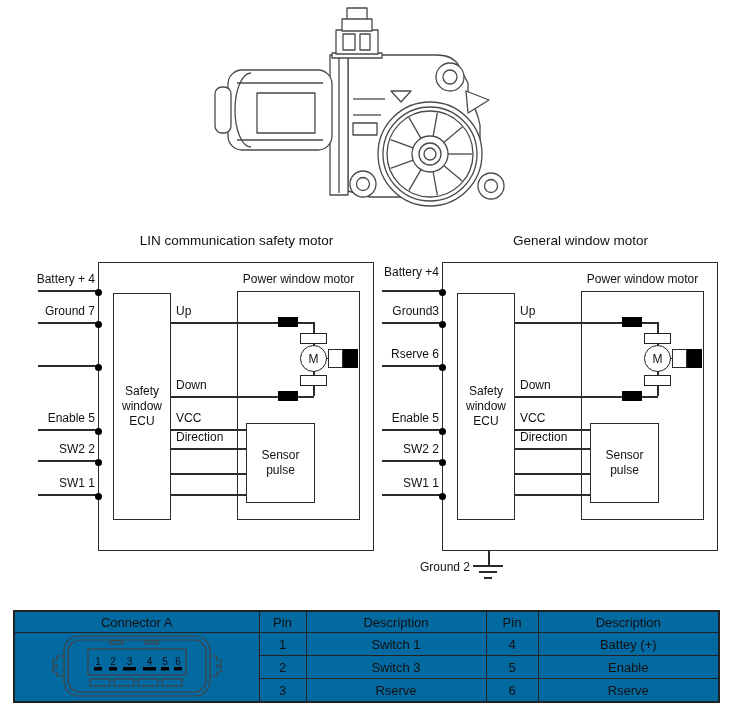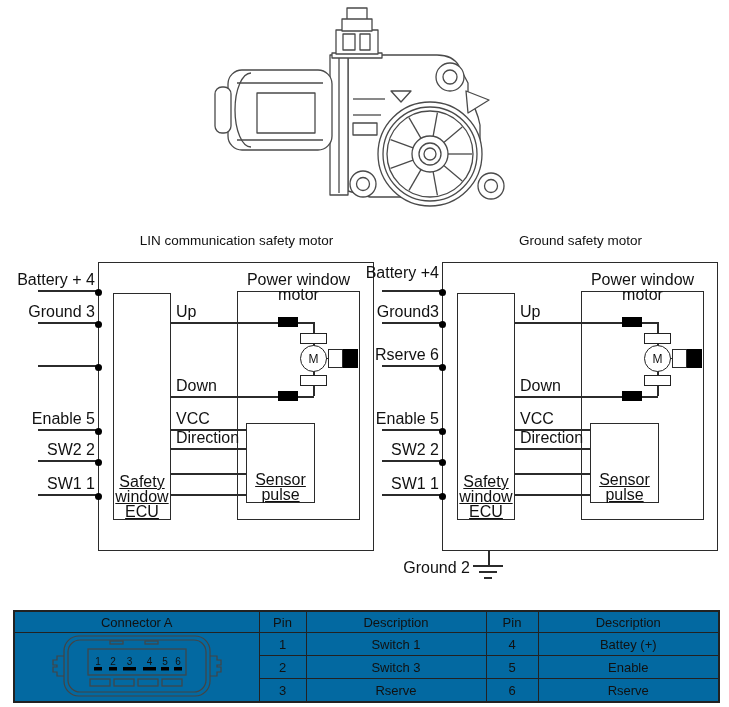--- a/index.html
+++ b/index.html
@@ -3,32 +3,32 @@
 <meta charset="utf-8">
 <style>
   html,body{margin:0;padding:0;background:#fff;}
   .screen{position:relative;width:729px;height:707px;background:#ffffff;overflow:hidden;
           font-family:"Liberation Sans",sans-serif;color:#111;}
   .abs{position:absolute;}
   .diagram{position:absolute;top:230px;width:382px;height:362px;}
   .box{position:absolute;border:1.5px solid #2b2b2b;box-sizing:border-box;background:transparent;}
   .hline{position:absolute;height:1.5px;background:#2b2b2b;}
   .vline{position:absolute;width:1.5px;background:#2b2b2b;}
-  .lbl{position:absolute;font-size:16px;line-height:15px;color:#111;white-space:pre-line;}
+  .lbl{position:absolute;font-size:12px;line-height:15px;color:#111;white-space:pre-line;}
   .lbl.small{font-size:10px;line-height:13px;}
   .stub-lbl{text-align:right;width:95px;left:0;}
   .title{left:98px;width:277px;text-align:center;font-size:13.5px;}
   .mbox-lbl{left:237px;width:123px;text-align:center;}
   .dot{position:absolute;width:7px;height:7px;border-radius:50%;background:#000;}
   .brush{position:absolute;width:27px;height:11px;border:1.5px solid #222;background:#fff;box-sizing:border-box;}
   .blk{position:absolute;background:#000;}
   .mcircle{position:absolute;width:27px;height:27px;border:1.5px solid #222;border-radius:50%;
            box-sizing:border-box;background:#fff;display:flex;align-items:center;justify-content:center;
            font-size:12px;}
-  .flexc{display:flex;align-items:flex-end;justify-content:center;text-align:center;text-decoration:underline;}
+  .flexc{display:flex;align-items:center;justify-content:center;text-align:center;}
   table.pin-table{position:absolute;left:13px;top:610px;width:705px;border-collapse:collapse;
                   table-layout:fixed;font-size:13px;color:#111;background:#0369a1;}
   table.pin-table th,table.pin-table td{border:1.5px solid #222;text-align:center;vertical-align:middle;
                   padding:0;font-weight:normal;overflow:hidden;}
   table.pin-table{border:2px solid #222;}
   table.pin-table th{height:20px;}
   table.pin-table td{height:22px;}
 </style>
 </head>
 <body>
@@ -111,21 +111,21 @@
     <div class="hline" style="left:38px;top:199px;width:60px"></div>
     <div class="hline" style="left:38px;top:230px;width:60px"></div>
     <div class="hline" style="left:38px;top:264px;width:60px"></div>
     <div class="dot" style="left:94.5px;top:59px"></div>
     <div class="dot" style="left:94.5px;top:91px"></div>
     <div class="dot" style="left:94.5px;top:134px"></div>
     <div class="dot" style="left:94.5px;top:198px"></div>
     <div class="dot" style="left:94.5px;top:229px"></div>
     <div class="dot" style="left:94.5px;top:263px"></div>
     <div class="lbl stub-lbl" style="top:42px">Battery + 4</div>
-    <div class="lbl stub-lbl" style="top:74px">Ground 3</div>
+    <div class="lbl stub-lbl" style="top:74px">Ground 7</div>
     <div class="lbl stub-lbl" style="top:181px">Enable 5</div>
     <div class="lbl stub-lbl" style="top:212px">SW2 2</div>
     <div class="lbl stub-lbl" style="top:246px">SW1 1</div>
 
     <div class="hline" style="left:171px;top:92px;width:143px"></div>
     <div class="vline" style="left:313px;top:92px;height:12px"></div>
     <div class="hline" style="left:171px;top:166px;width:143px"></div>
     <div class="vline" style="left:313px;top:156px;height:10px"></div>
     <div class="hline" style="left:171px;top:199px;width:75px"></div>
     <div class="hline" style="left:171px;top:218px;width:75px"></div>
@@ -144,21 +144,21 @@
     <div class="brush" style="left:300px;top:145px"></div>
     <div class="mcircle" style="left:300px;top:115px">
       <span>M</span>
     </div>
     <div class="hline" style="left:326px;top:127.5px;width:3px"></div>
     <div class="box" style="left:328px;top:119px;width:15px;height:19px;background:#fff"></div>
     <div class="blk" style="left:343px;top:119px;width:15px;height:19px"></div>
   </div>
 
   <div class="diagram" style="left:344px">
-    <div class="lbl title" style="top:3px">Ground safety motor</div>
+    <div class="lbl title" style="top:3px">General window motor</div>
     <div class="box" style="left:98px;top:32px;width:276px;height:289px"></div>
     <div class="box flexc" style="left:113px;top:63px;width:58px;height:227px">
       <span class="lbl" style="position:static">Safety window ECU</span>
     </div>
     <div class="box" style="left:237px;top:61px;width:123px;height:229px"></div>
     <div class="lbl mbox-lbl" style="top:42px">Power window motor</div>
     <div class="box flexc" style="left:246px;top:193px;width:69px;height:80px">
       <span class="lbl" style="position:static">Sensor pulse</span>
     </div>
 

